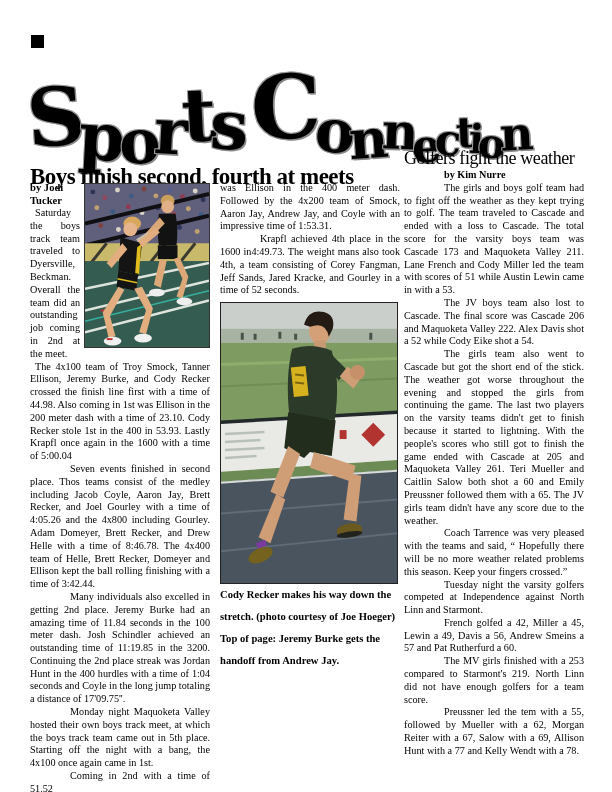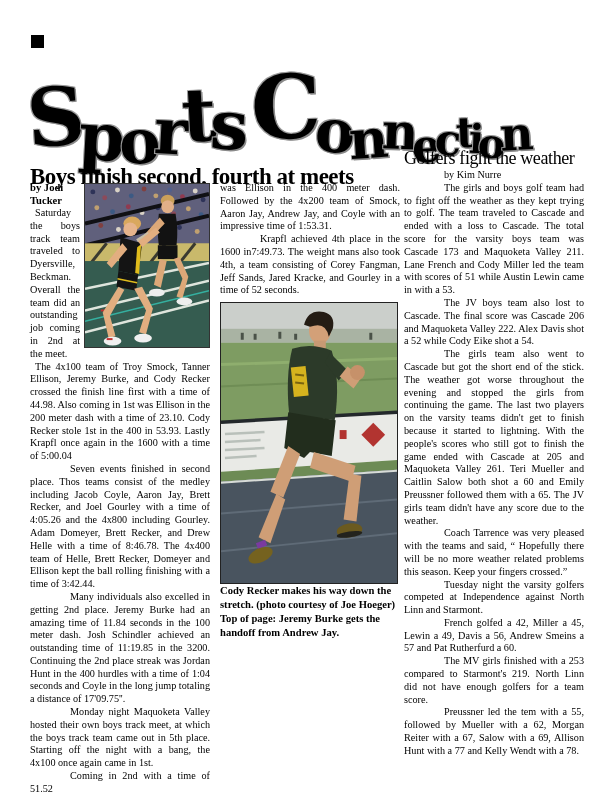--- a/index.html
+++ b/index.html
@@ -35,25 +35,25 @@
   .byline{font-weight:bold;font-size:10.6px;line-height:12.5px;text-align:left;margin:0 0 1px 0;}
   .col p{margin:0;}
   .ind-sm{text-indent:5px;}
   .ind-lg{text-indent:40px;}
   .photo1{
     float:right;width:126px;height:165px;margin:1px 0 3px 4px;
     border:1px solid #333;box-sizing:border-box;display:block;
   }
   .photo2wrap{margin-top:5px;}
   .photo2{width:178px;height:282px;border:1px solid #222;box-sizing:border-box;display:block;}
-  .caption{font-weight:bold;font-size:10.6px;line-height:14px;text-align:left;margin-top:3px;}
+  .caption{font-weight:bold;font-size:10.6px;line-height:22px;text-align:left;margin-top:3px;}
   
   .golf{position:absolute;left:404px;top:148px;width:180px;}
   .golf-headline{font-size:18px;font-weight:normal;letter-spacing:-0.4px;white-space:nowrap;margin:0;}
-  .golf-byline{font-weight:normal;font-size:10.6px;line-height:12px;margin:0 0 2px 0;}
+  .golf-byline{font-weight:bold;font-size:10.6px;line-height:12px;margin:0 0 2px 0;}
   .golf p{font-size:10.2px;line-height:12.8px;text-align:justify;text-indent:40px;margin:0;}
 </style>
 </head>
 <body>
 
 <div class="page">
 
   <div class="mast-ornament"></div>
   <div class="masthead">
       <span style="font-size: 80px; transform: translateY(4px) rotate(-4deg);">S</span>
@@ -156,21 +156,21 @@
       <p class="ind-sm">Saturday the boys track team traveled to Dyersville, Beckman. Overall the team did an outstanding job coming in 2nd at the meet.</p>
       <p class="ind-sm">The 4x100 team of Troy Smock, Tanner Ellison, Jeremy Burke, and Cody Recker crossed the finish line first with a time of 44.98. Also coming in 1st was Ellison in the 200 meter dash with a time of 23.10. Cody Recker stole 1st in the 400 in 53.93. Lastly Krapfl once again in the 1600 with a time of 5:00.04</p>
       <p class="ind-lg">Seven events finished in second place. Thos teams consist of the medley including Jacob Coyle, Aaron Jay, Brett Recker, and Joel Gourley with a time of 4:05.26 and the 4x800 including Gourley. Adam Domeyer, Brett Recker, and Drew Helle with a time of 8:46.78. The 4x400 team of Helle, Brett Recker, Domeyer and Ellison kept the ball rolling finishing with a time of 3:42.44.</p>
       <p class="ind-lg">Many individuals also excelled in getting 2nd place. Jeremy Burke had an amazing time of 11.84 seconds in the 100 meter dash. Josh Schindler achieved an outstanding time of 11:19.85 in the 3200. Continuing the 2nd place streak was Jordan Hunt in the 400 hurdles with a time of 1:04 seconds and Coyle in the long jump totaling a distance of 17'09.75''.</p>
       <p class="ind-lg">Monday night Maquoketa Valley hosted their own boys track meet, at which the boys track team came out in 5th place. Starting off the night with a bang, the 4x100 once again came in 1st.</p>
       <p class="ind-lg">Coming in 2nd with a time of 51.52</p>
     </div>
 
     <div class="col">
       <p>was Ellison in the 400 meter dash. Followed by the 4x200 team of Smock, Aaron Jay, Andrew Jay, and Coyle with an impressive time of 1:53.31.</p>
-      <p class="ind-lg">Krapfl achieved 4th place in the 1600 in7:49.73. The weight mans also took 4th, a team consisting of Corey Fangman, Jeff Sands, Jared Kracke, and Gourley in a time of 52 seconds.</p>
+      <p class="ind-lg">Krapfl achieved 4th place in the 1600 in4:49.73. The weight mans also took 4th, a team consisting of Corey Fangman, Jeff Sands, Jared Kracke, and Gourley in a time of 52 seconds.</p>
 
       <div class="photo2wrap">
         <svg class="photo2" viewBox="0 0 178 282" preserveAspectRatio="none" aria-hidden="true">
           <rect width="178" height="46" fill="#cbcfcb"></rect>
           <rect y="26" width="178" height="14" fill="#a9b3a3"></rect>
           <rect x="20" y="30" width="3" height="7" fill="#4a5248"></rect>
           <rect x="33" y="31" width="3" height="6" fill="#4a5248"></rect>
           <rect x="58" y="29" width="3" height="7" fill="#4a5248"></rect>
           <rect x="74" y="31" width="3" height="6" fill="#4a5248"></rect>
           <rect x="150" y="30" width="3" height="7" fill="#4a5248"></rect>

